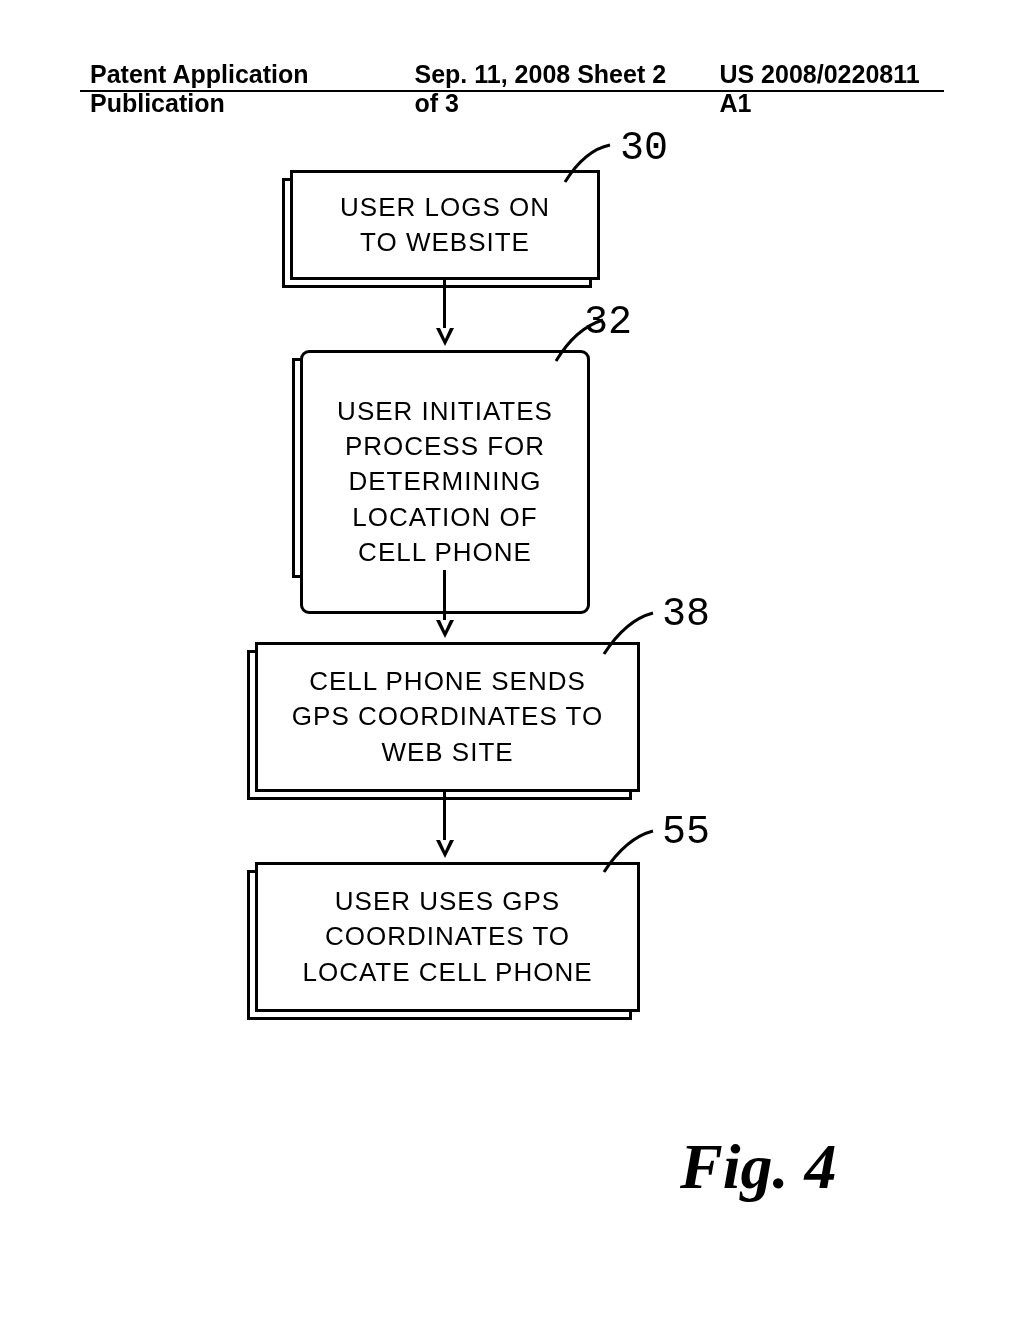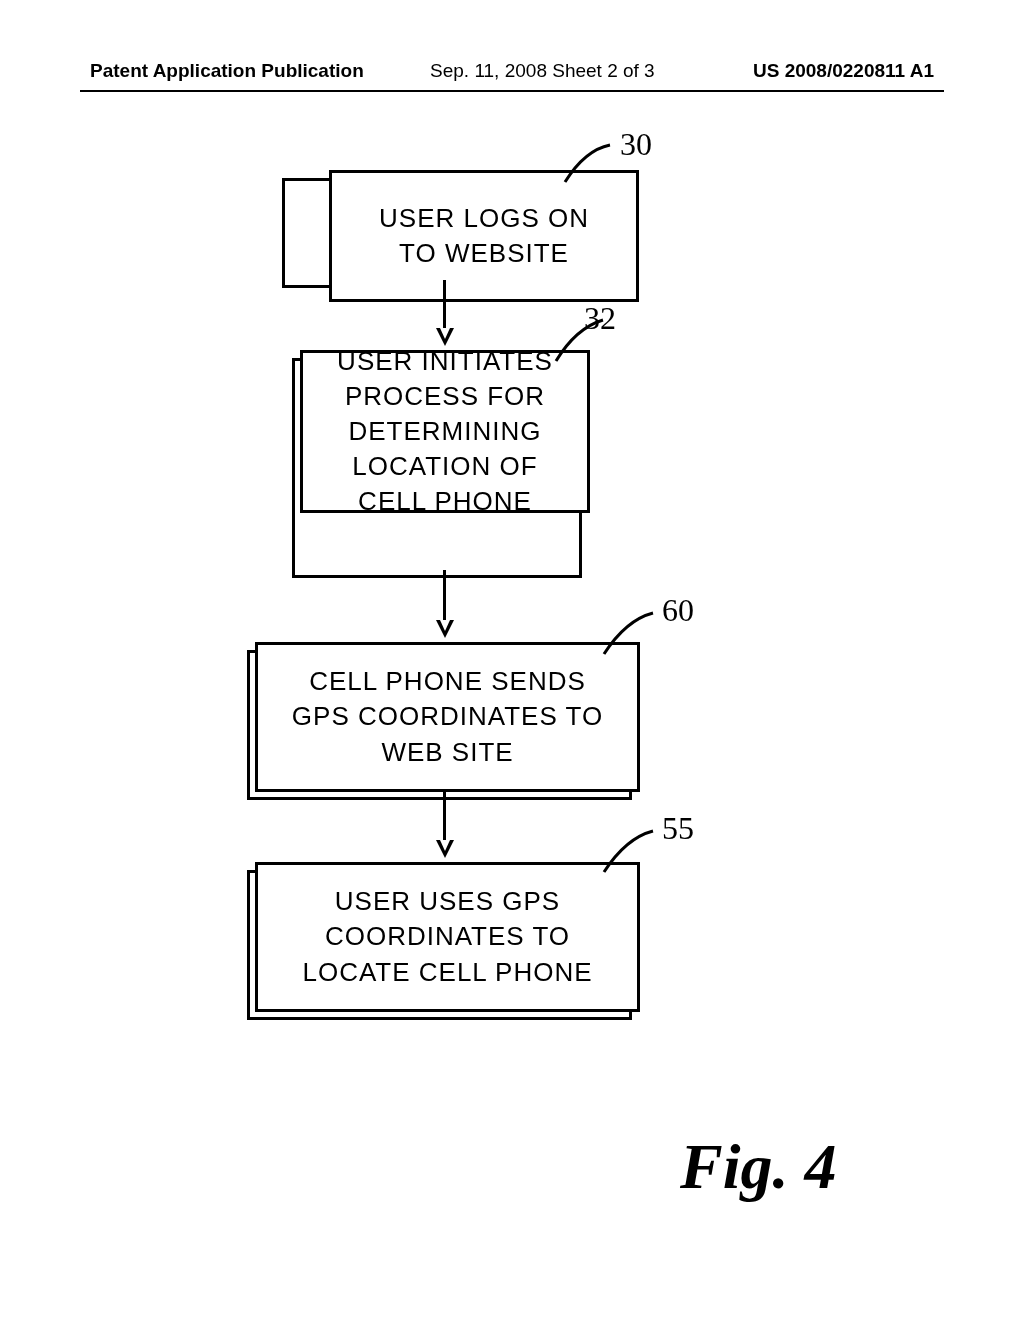--- a/index.html
+++ b/index.html
@@ -11,24 +11,24 @@
     position: relative;
   }
   .header {
     position: absolute;
     top: 60px;
     left: 0;
     width: 1024px;
     display: flex;
     justify-content: space-between;
     padding: 0 90px 0 90px;
-    font-size: 19px;
+    font-size: 25px;
   }
   .header-left { font-weight: bold; }
-  .header-mid { font-weight: normal; }
+  .header-mid { font-weight: bold; }
   .header-right { font-weight: bold; margin-left: 32px; }
   .hr {
     position: absolute;
     top: 90px;
     left: 80px;
     width: 864px;
     height: 2px;
     background: #000;
   }
   .flow {
@@ -82,22 +82,22 @@
     border-right:5px solid transparent;
     border-top:11px solid #fff;
   }
   .ref-leader {
     position: absolute;
     width: 60px;
     height: 60px;
   }
   .ref-num {
     position: absolute;
-    font-size: 32px;
-    font-family: Liberation Serif, serif;
+    font-size: 40px;
+    font-family: Liberation Mono, monospace;
   }
   .fig-label {
     position: absolute;
     font-family: "Brush Script MT", "Segoe Script", cursive;
     font-style: italic;
     font-size: 64px;
     font-weight: bold;
   }
 </style>
 </head>
@@ -107,36 +107,36 @@
   <span class="header-left">Patent Application Publication</span>
   <span class="header-mid">Sep. 11, 2008  Sheet 2 of 3</span>
   <span class="header-right">US 2008/0220811 A1</span>
 </div>
 <div class="hr"></div>
 
 <div class="flow">
 
   <div class="box-wrap" style="left:290px; top:30px; width:310px; height:110px;">
     <div class="box-shadow" style="left:-8px; top:8px; width:310px; height:110px;"></div>
-    <div class="box" style="left:0; top:0; width:310px; height:132px;margin-left:39px;">
+    <div class="box" style="left:0; top:0; width:310px; height:110px;">
       <span style="white-space:pre-line;">USER LOGS ON
 TO WEBSITE</span>
     </div>
   </div>
   <svg class="ref-leader" style="left:555px; top:0px;" viewBox="0 0 60 60">
       <path d="M10 42 Q 30 10 55 5" stroke="#000" stroke-width="3" fill="none"></path>
     </svg>
   <div class="ref-num" style="left:620px; top:-14px;">30</div>
 
   <div class="arrow" style="left:443px; top:140px; height:48px;"></div>
   <div class="arrow-head" style="left:436px; top:188px;"></div>
 
   <div class="box-wrap" style="left:300px; top:210px; width:290px; height:220px;">
     <div class="box-shadow" style="left:-8px; top:8px; width:290px; height:220px;"></div>
-    <div class="box" style="left:0; top:0; width:290px; height:163px;">
+    <div class="box" style="left:0; top:0; width:290px; height:264px;border-radius:9px;">
       <span style="white-space:pre-line;">USER INITIATES
 PROCESS FOR
 DETERMINING
 LOCATION OF
 CELL PHONE</span>
     </div>
   </div>
   <svg class="ref-leader" style="left:548px; top:176px;" viewBox="0 0 60 60">
       <path d="M8 45 Q 28 12 55 4" stroke="#000" stroke-width="3" fill="none"></path>
     </svg>
@@ -149,21 +149,21 @@
     <div class="box-shadow" style="left:-8px; top:8px; width:385px; height:150px;"></div>
     <div class="box" style="left:0; top:0; width:385px; height:150px;">
       <span style="white-space:pre-line;">CELL PHONE SENDS
 GPS COORDINATES TO
 WEB SITE</span>
     </div>
   </div>
   <svg class="ref-leader" style="left:598px; top:470px;" viewBox="0 0 60 60">
       <path d="M6 44 Q 28 10 55 3" stroke="#000" stroke-width="3" fill="none"></path>
     </svg>
-  <div class="ref-num" style="left:662px; top:452px;">60</div>
+  <div class="ref-num" style="left:662px; top:452px;">38</div>
 
   <div class="arrow" style="left:443px; top:652px; height:48px;"></div>
   <div class="arrow-head" style="left:436px; top:700px;"></div>
 
   <div class="box-wrap" style="left:255px; top:722px; width:385px; height:128px;">
     <div class="box-shadow" style="left:-8px; top:8px; width:385px; height:150px;"></div>
     <div class="box" style="left:0; top:0; width:385px; height:150px;">
       <span style="white-space:pre-line;">USER USES GPS
 COORDINATES TO
 LOCATE CELL PHONE</span>

